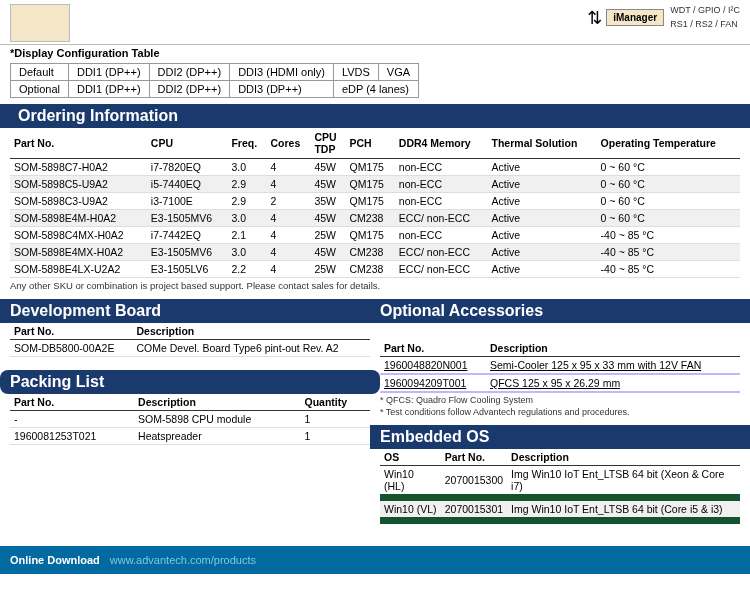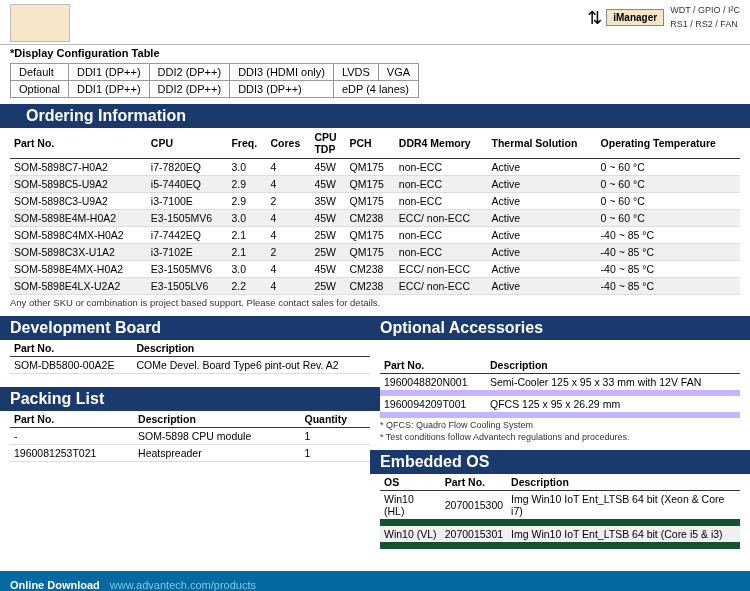--- a/index.html
+++ b/index.html
@@ -32,21 +32,21 @@
       padding: 2px 8px;
       text-align: left;
     }
 
     
     .section-header {
       background: #1a3a6e;
       color: #fff;
       font-size: 16px;
       font-weight: bold;
-      padding: 3px 26px;
+      padding: 3px 18px;
       margin-bottom: 0;
     }
 
     
     .main-content {
       padding: 0 10px;
     }
 
     
     .ordering-section {
@@ -118,21 +118,22 @@
       font-size: 10.5px;
     }
     .opt-table th {
       font-weight: bold;
       border-bottom: 1px solid #333;
       padding: 2px 4px;
       text-align: left;
     }
     .opt-table td {
       padding: 2px 4px;
-      border-bottom: 6px solid #c4b5fd;
+      border-bottom: 2px solid #c4b5fd;
+      text-decoration: underline;
     }
     .opt-note {
       font-size: 9px;
       color: #333;
       margin-top: 2px;
     }
 
     
     .embedded-table {
       width: 100%;
@@ -332,31 +333,20 @@
           <td>i7-7442EQ</td>
           <td>2.1</td>
           <td>4</td>
           <td>25W</td>
           <td>QM175</td>
           <td>non-ECC</td>
           <td>Active</td>
           <td>-40 ~ 85 °C</td>
         </tr>
         <tr>
-          <td>SOM-5898C3X-U1A2</td>
-          <td>i3-7102E</td>
-          <td>2.1</td>
-          <td>2</td>
-          <td>25W</td>
-          <td>QM175</td>
-          <td>non-ECC</td>
-          <td>Active</td>
-          <td>-40 ~ 85 °C</td>
-        </tr>
-        <tr>
           <td>SOM-5898E4MX-H0A2</td>
           <td>E3-1505MV6</td>
           <td>3.0</td>
           <td>4</td>
           <td>45W</td>
           <td>CM238</td>
           <td>ECC/ non-ECC</td>
           <td>Active</td>
           <td>-40 ~ 85 °C</td>
         </tr>
@@ -392,21 +382,21 @@
         </thead>
         <tbody id="devboard-tbody">
         <tr>
               <td>SOM-DB5800-00A2E</td>
               <td>COMe Devel. Board Type6 pint-out Rev. A2</td>
             </tr>
           </tbody>
       </table>
     </div>
 
-    <div class="section-header" style="margin: 13px -10px 0 -10px; padding-left: 10px;">
+    <div class="section-header" style="margin: 13px -10px 0 -10px; padding-left: 10px; border-radius: 8px;">
       <span>Packing List</span>
     </div>
     <div class="sub-section">
       <table class="sub-table">
         <thead>
           <tr>
             <th>Part No.</th>
             <th>Description</th>
             <th>Quantity</th>
           </tr>

